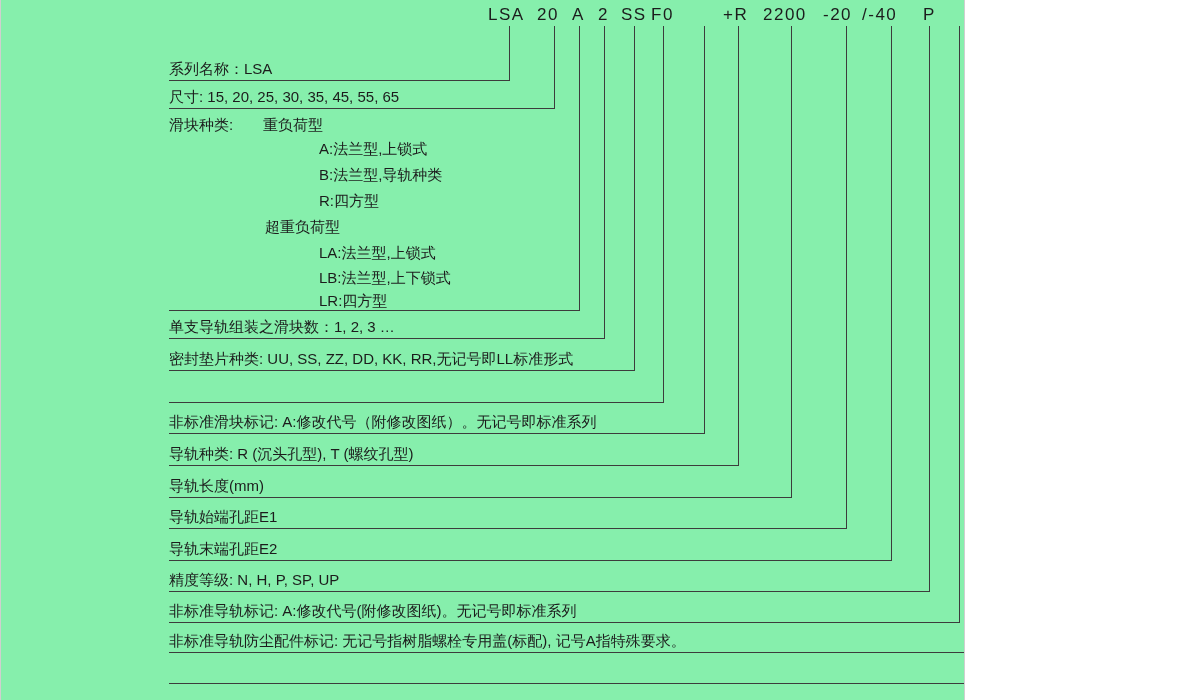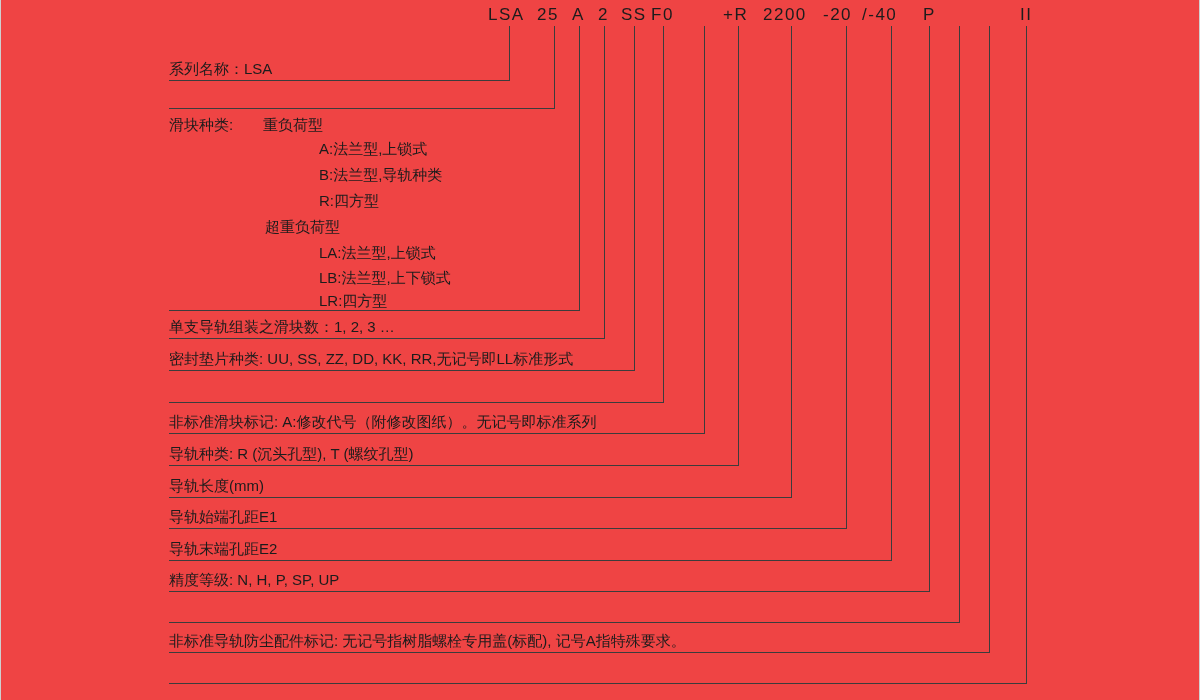--- a/index.html
+++ b/index.html
@@ -1,35 +1,35 @@
 <!DOCTYPE html>
 <html><head>
 <meta charset="utf-8">
 <style>
   * { margin:0; padding:0; box-sizing:border-box; }
   html,body { background:#ffffff; }
   body { font-family:"Liberation Sans","DejaVu Sans",sans-serif; color:#1a1a1a; }
   #canvas {
-    position:relative; width:1200px; height:700px; background:#ef4444;
+    position:relative; width:965px; height:700px; background:#86efac;
     border-left:1px solid #cfcfcf; border-right:1px solid #cfcfcf;
     overflow:hidden;
   }
   .seg { position:absolute; top:5px; font-size:17px; letter-spacing:1.5px; white-space:nowrap; color:#1c1c1c; }
   .hline { position:absolute; height:1px; background:#3c3c3c; }
   .vline { position:absolute; width:1px; background:#3c3c3c; }
   .label { position:absolute; left:168px; font-size:15px; line-height:20px; white-space:nowrap; color:#1c1c1c; }
   .sub   { position:absolute; font-size:15px; line-height:20px; white-space:nowrap; color:#1c1c1c; }
 </style>
 </head>
 <body>
 
 <div id="canvas">
 
   <span class="seg" style="left:487px">LSA</span>
-  <span class="seg" style="left:536px">25</span>
+  <span class="seg" style="left:536px">20</span>
   <span class="seg" style="left:571px">A</span>
   <span class="seg" style="left:597px">2</span>
   <span class="seg" style="left:620px">SS</span>
   <span class="seg" style="left:650px">F0</span>
   <span class="seg" style="left:722px">+R</span>
   <span class="seg" style="left:762px">2200</span>
   <span class="seg" style="left:822px">-20</span>
   <span class="seg" style="left:861px">/-40</span>
   <span class="seg" style="left:922px">P</span>
   <span class="seg" style="left:1019px">II</span>
@@ -73,34 +73,36 @@
   <div class="hline" style="top:622px; left:168px; width:791px"></div>
   <div class="vline" style="left:958px; top:26px; height:597px"></div>
 
   <div class="hline" style="top:652px; left:168px; width:821px"></div>
   <div class="vline" style="left:988px; top:26px; height:627px"></div>
 
   <div class="hline" style="top:683px; left:168px; width:858px"></div>
   <div class="vline" style="left:1025px; top:26px; height:658px"></div>
 
   <div class="label" style="top:59px">系列名称：LSA</div>
+  <div class="label" style="top:87px">尺寸: 15, 20, 25, 30, 35, 45, 55, 65</div>
   <div class="label" style="top:115px">滑块种类:</div>
 
   <div class="sub" style="top:115px; left:262px">重负荷型</div>
   <div class="sub" style="top:139px; left:318px">A:法兰型,上锁式</div>
   <div class="sub" style="top:165px; left:318px">B:法兰型,导轨种类</div>
   <div class="sub" style="top:191px; left:318px">R:四方型</div>
   <div class="sub" style="top:217px; left:264px">超重负荷型</div>
   <div class="sub" style="top:243px; left:318px">LA:法兰型,上锁式</div>
   <div class="sub" style="top:268px; left:318px">LB:法兰型,上下锁式</div>
   <div class="sub" style="top:291px; left:318px">LR:四方型</div>
 
   <div class="label" style="top:317px">单支导轨组装之滑块数：1, 2, 3 …</div>
   <div class="label" style="top:349px">密封垫片种类: UU, SS, ZZ, DD, KK, RR,无记号即LL标准形式</div>
   <div class="label" style="top:444px">导轨种类: R (沉头孔型), T (螺纹孔型)</div>
   <div class="label" style="top:412px">非标准滑块标记: A:修改代号（附修改图纸）。无记号即标准系列</div>
   <div class="label" style="top:476px">导轨长度(mm)</div>
   <div class="label" style="top:507px">导轨始端孔距E1</div>
   <div class="label" style="top:539px">导轨末端孔距E2</div>
   <div class="label" style="top:570px">精度等级: N, H, P, SP, UP</div>
+  <div class="label" style="top:601px">非标准导轨标记: A:修改代号(附修改图纸)。无记号即标准系列</div>
   <div class="label" style="top:631px">非标准导轨防尘配件标记: 无记号指树脂螺栓专用盖(标配), 记号A指特殊要求。</div>
 
 </div>
 
 </body></html>

